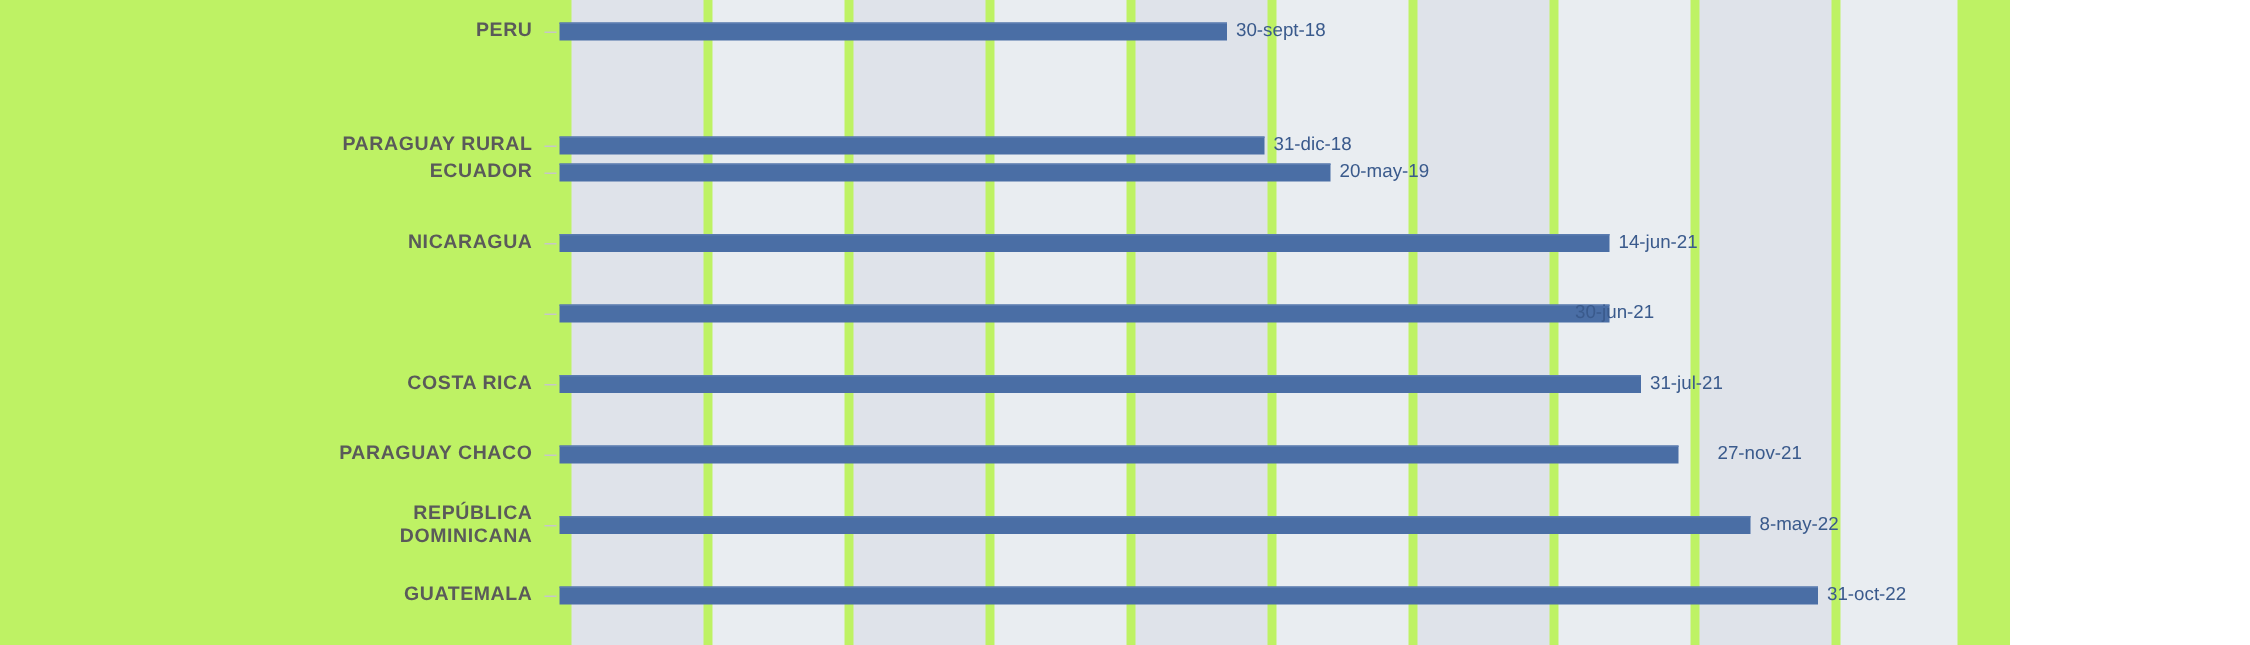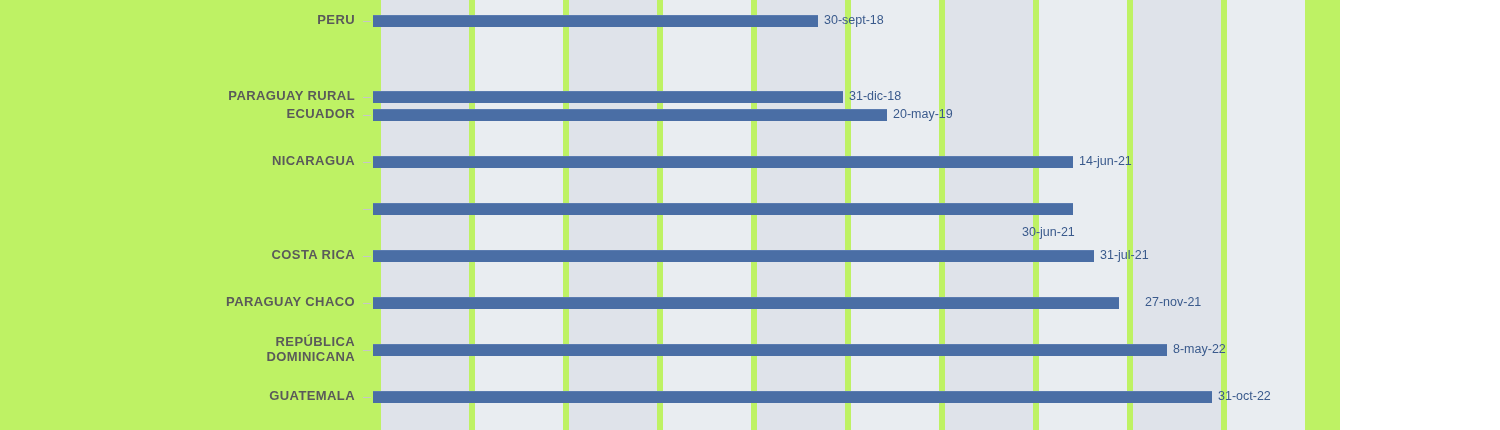--- a/index.html
+++ b/index.html
@@ -125,21 +125,21 @@
         <div class="cat-label-box" style="color: rgb(90, 90, 90); top: 153px;">
           <div>NICARAGUA</div>
         </div>
         <div class="leader" style="left: 363px; width: 8px; top: 162px; background: rgb(198, 198, 198);"></div>
         <div class="bar" title="NICARAGUA — 14-jun-21" style="left: 373px; width: 700px; top: 156px; height: 11px; background: rgb(74, 110, 165);"></div>
         <div class="value-label" style="left: 1079px; top: 154.5px; color: rgb(58, 90, 140);">14-jun-21</div>
       </div>
       <div class="row" style="top: 0px;">
         <div class="leader" style="left: 363px; width: 8px; top: 209px; background: rgb(198, 198, 198);"></div>
         <div class="bar" title="PANAMA — 30-jun-21" style="left: 373px; width: 700px; top: 203px; height: 11px; background: rgb(74, 110, 165);"></div>
-        <div class="value-label" style="left: 1022px; top: 201.5px; color: rgb(58, 90, 140); margin-top: 24px;">30-jun-21</div>
+        <div class="value-label" style="left: 1050px; top: 201.5px; color: rgb(58, 90, 140);">30-jun-21</div>
       </div>
       <div class="row" style="top: 0px;">
         <div class="cat-label-box" style="color: rgb(90, 90, 90); top: 247px;">
           <div>COSTA RICA</div>
         </div>
         <div class="leader" style="left: 363px; width: 8px; top: 256px; background: rgb(198, 198, 198);"></div>
         <div class="bar" title="COSTA RICA — 31-jul-21" style="left: 373px; width: 721px; top: 250px; height: 11px; background: rgb(74, 110, 165);"></div>
         <div class="value-label" style="left: 1100px; top: 248.5px; color: rgb(58, 90, 140);">31-jul-21</div>
       </div>
       <div class="row" style="top: 0px;">

